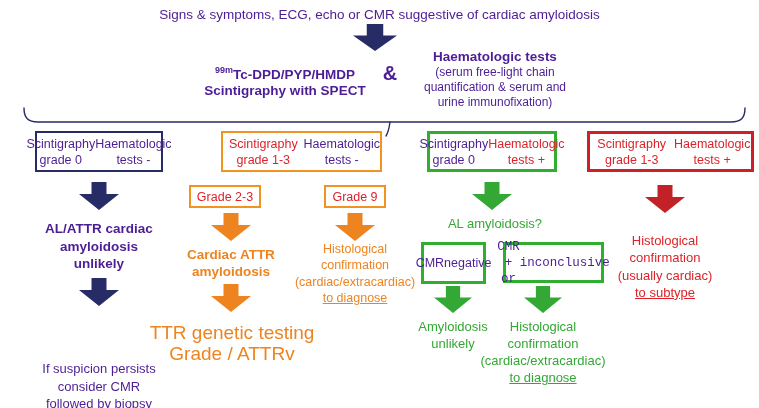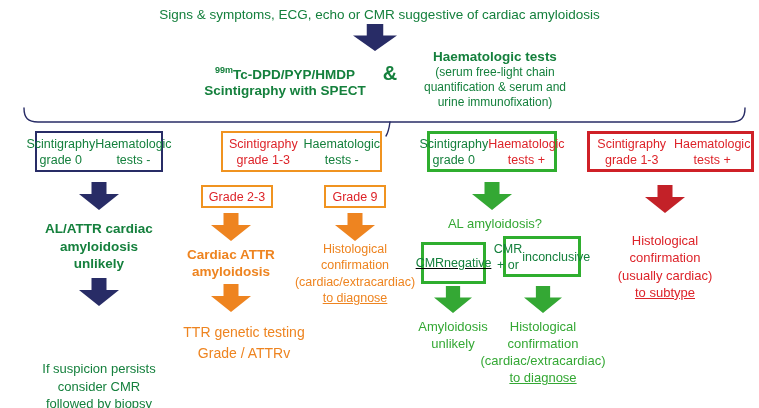--- a/index.html
+++ b/index.html
@@ -1,21 +1,21 @@
 <!DOCTYPE html>
 <html><head>
 <meta charset="utf-8">
 <style>
   *{box-sizing:border-box;}
   html,body{margin:0;padding:0;background:#fff;}
   .canvas{position:relative;width:759px;height:408px;background:#fff;
           font-family:"Liberation Sans",sans-serif;overflow:hidden;}
   .abs{position:absolute;}
   .tc{text-align:center;}
-  .navy{color:#15803d;}
+  .navy{color:#4c1d95;}
   .orange{color:#ee8420;}
   .red{color:#dd2329;}
   .green{color:#34a834;}
   .bold{font-weight:bold;}
   .box{position:absolute;display:flex;align-items:center;
        justify-content:center;background:#fff;text-align:center;}
   .b-navy{border:2.5px solid #282c66;}
   .b-orange{border:2.5px solid #f09320;}
   .b-green{border:3px solid #2fae2f;}
   .b-red{border:3px solid #cf2027;}
@@ -80,21 +80,21 @@
     <div>If suspicion persists</div>
     <div>consider CMR</div>
     <div>followed by biopsy</div>
   </div>
 
   <div class="box b-orange fs12" style="left:221px;top:131px;width:161px;height:41px;">
     <div class="red">Scintigraphy grade 1-3</div>
     <div class="navy">Haematologic tests -</div>
   </div>
 
-  <div class="box b-orange" style="left:201px;top:185px;width:72px;height:23px;font-size:12.5px;">
+  <div class="box b-orange" style="left:189px;top:185px;width:72px;height:23px;font-size:12.5px;">
     <div class="red">Grade 2-3</div>
   </div>
 
   <div class="box b-orange" style="left:324px;top:185px;width:62px;height:23px;font-size:12.5px;">
     <div class="red">Grade 9</div>
   </div>
 
   <svg class="arr f-orange" style="left:211px;top:213px;" width="40" height="28" viewBox="0 0 40 28">
     <polygon points="12.5,0 27.5,0 27.5,12 40,12 20,28 0,12 12.5,12"></polygon>
   </svg>
@@ -105,21 +105,21 @@
 
   <div class="abs tc orange bold" style="left:161px;top:246px;width:140px;font-size:13.5px;line-height:17px;">
     <div>Cardiac ATTR</div>
     <div>amyloidosis</div>
   </div>
 
   <svg class="arr f-orange" style="left:211px;top:284px;" width="40" height="28" viewBox="0 0 40 28">
     <polygon points="12.5,0 27.5,0 27.5,12 40,12 20,28 0,12 12.5,12"></polygon>
   </svg>
 
-  <div class="abs tc orange" style="left:159px;top:322px;width:170px;font-size:14px;line-height:21px;">
+  <div class="abs tc orange" style="left:147px;top:322px;width:170px;font-size:19px;line-height:21px;">
     <div>TTR genetic testing</div>
     <div>Grade / ATTRv</div>
   </div>
 
   <div class="abs tc orange" style="left:285px;top:241px;width:140px;font-size:12.5px;line-height:16.3px;">
     <div>Histological</div>
     <div>confirmation</div>
     <div>(cardiac/extracardiac)</div>
     <div class="emph">to diagnose</div>
   </div>
@@ -128,26 +128,26 @@
     <div class="navy">Scintigraphy grade 0</div>
     <div class="red">Haematologic tests +</div>
   </div>
 
   <svg class="arr f-green" style="left:472px;top:182px;" width="40" height="28" viewBox="0 0 40 28">
     <polygon points="12.5,0 27.5,0 27.5,12 40,12 20,28 0,12 12.5,12"></polygon>
   </svg>
 
   <div class="abs tc green" style="left:420px;top:216px;width:150px;font-size:13px;">AL amyloidosis?</div>
 
-  <div class="box b-green fs12" style="left:421px;top:242px;width:65px;height:42px;text-decoration:underline;">
+  <div class="box b-green fs12" style="left:421px;top:242px;width:65px;height:42px;">
     <div class="navy">CMR</div>
     <div class="navy">negative</div>
   </div>
 
-  <div class="box b-green fs12" style="left:503px;top:236px;width:78px;height:41px;">
+  <div class="box b-green fs12" style="left:503px;top:242px;width:101px;height:41px;font-family:Liberation Mono, monospace;">
     <div class="navy">CMR + or</div>
     <div class="navy">inconclusive</div>
   </div>
 
   <svg class="arr f-green" style="left:434px;top:286px;" width="38" height="27" viewBox="0 0 40 28" preserveAspectRatio="none">
     <polygon points="12.5,0 27.5,0 27.5,12 40,12 20,28 0,12 12.5,12"></polygon>
   </svg>
 
   <svg class="arr f-green" style="left:524px;top:286px;" width="38" height="27" viewBox="0 0 40 28" preserveAspectRatio="none">
     <polygon points="12.5,0 27.5,0 27.5,12 40,12 20,28 0,12 12.5,12"></polygon>

